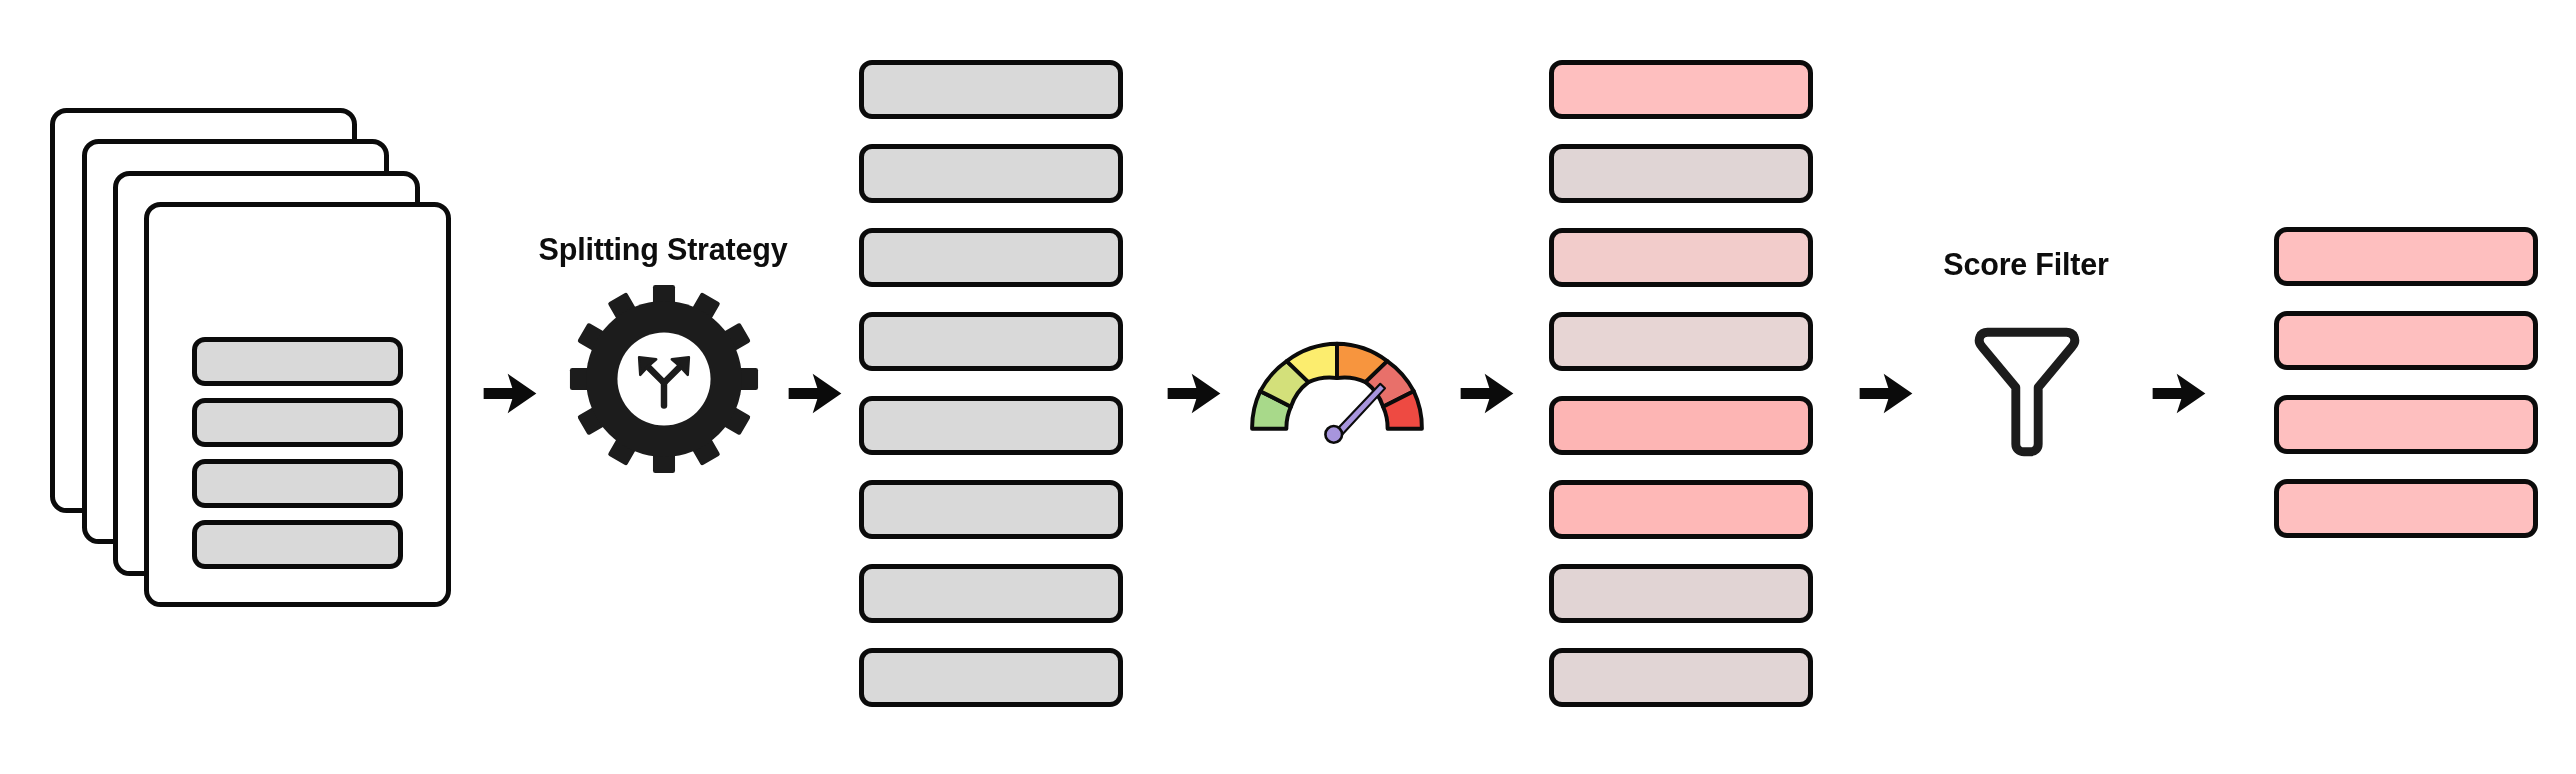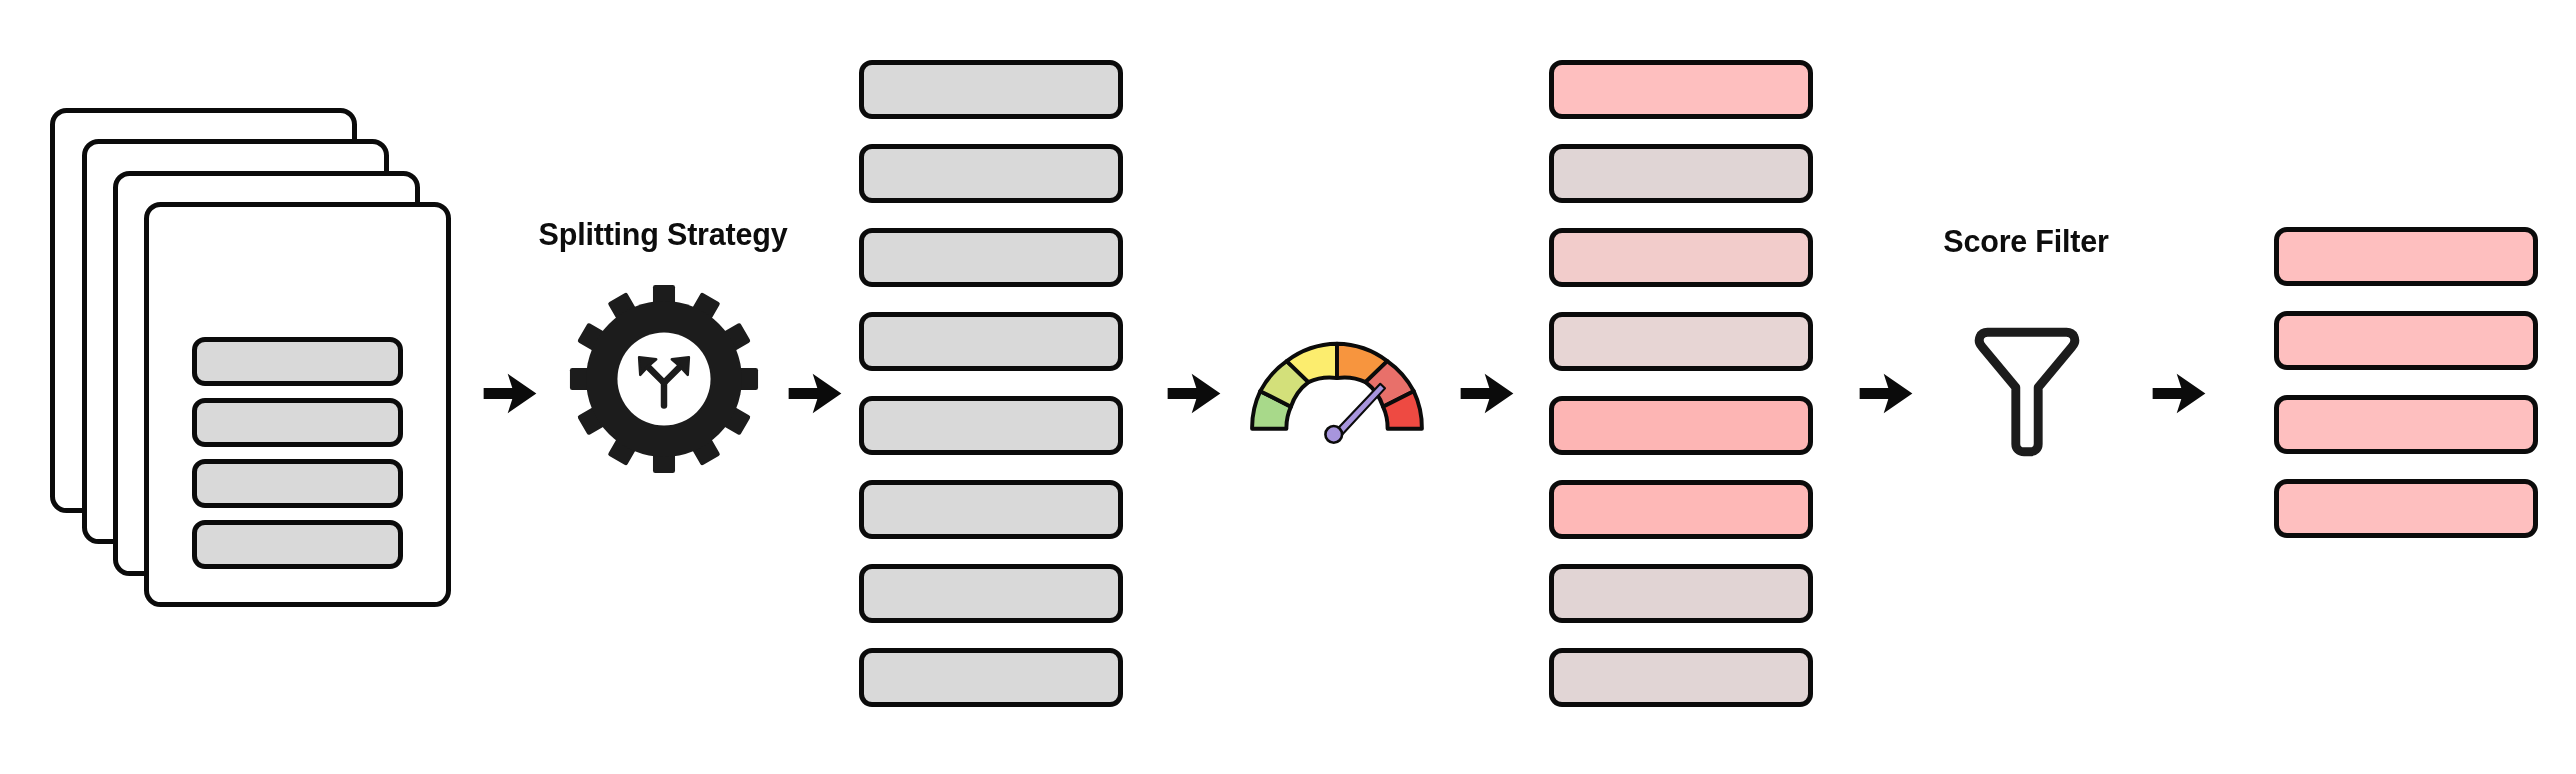--- a/index.html
+++ b/index.html
@@ -95,21 +95,21 @@
         <div class="doc-bar" style="left: 43px; top: 313px; width: 211px; height: 49px; background: rgb(217, 217, 217);"></div>
       </div>
       <div class="doc-page" style="left: 144px; top: 202px; width: 307px; height: 405px; background: rgb(255, 255, 255); z-index: 10;">
         <div class="doc-bar" style="left: 43px; top: 130px; width: 211px; height: 49px; background: rgb(217, 217, 217);"></div>
         <div class="doc-bar" style="left: 43px; top: 191px; width: 211px; height: 49px; background: rgb(217, 217, 217);"></div>
         <div class="doc-bar" style="left: 43px; top: 252px; width: 211px; height: 49px; background: rgb(217, 217, 217);"></div>
         <div class="doc-bar" style="left: 43px; top: 313px; width: 211px; height: 49px; background: rgb(217, 217, 217);"></div>
       </div>
     </div>
 
-  <div class="step-label" style="left:663px; top:217px;">Splitting Strategy</div>
+  <div class="step-label" style="left:663px; top:232px;">Splitting Strategy</div>
 
   <div class="gear-icon" style="left:569px; top:284px; width:190px; height:190px;">
     <svg width="190" height="190" viewBox="0 0 100 100" aria-hidden="true">
       <g fill="#1c1c1c">
 
         <g id="teeth">
           <rect x="44.2" y="0.5" width="11.6" height="20" rx="1.2" transform="rotate(0 50 50)"></rect>
           <rect x="44.2" y="0.5" width="11.6" height="20" rx="1.2" transform="rotate(30 50 50)"></rect>
           <rect x="44.2" y="0.5" width="11.6" height="20" rx="1.2" transform="rotate(60 50 50)"></rect>
           <rect x="44.2" y="0.5" width="11.6" height="20" rx="1.2" transform="rotate(90 50 50)"></rect>
@@ -155,21 +155,21 @@
         <path d="M107 35.0 A52 52 0 0 1 112 58 L91 58 A31 31 0 0 0 88.2 44.5 Z" fill="#ee4a42"></path>
       </g>
 
       <g>
         <path d="M57.7 60.8 L86.5 30.5 L89.4 33.3 L61.4 63.6 Z" fill="#a795dd" stroke="#0b0b0b" stroke-width="1.3" stroke-linejoin="round"></path>
         <circle cx="58" cy="61.5" r="5.1" fill="#a795dd" stroke="#0b0b0b" stroke-width="1.6"></circle>
       </g>
     </svg>
   </div>
 
-  <div class="step-label" style="left:2026px; top:224px;">Score Filter</div>
+  <div class="step-label" style="left:2026px; top:247px;">Score Filter</div>
 
   <div class="funnel-icon" style="left:1971px; top:326px; width:112px; height:132px;">
     <svg width="112" height="132" viewBox="0 0 68 80" aria-hidden="true">
       <path d="M5.6 6.2 
                C4.4 8.6 4.8 10.4 6.6 12.4
                L27.2 37.2
                L27.2 71.5
                C27.2 74.3 29.2 76.3 32.2 76.3
                L35.8 76.3
                C38.8 76.3 40.8 74.3 40.8 71.5

